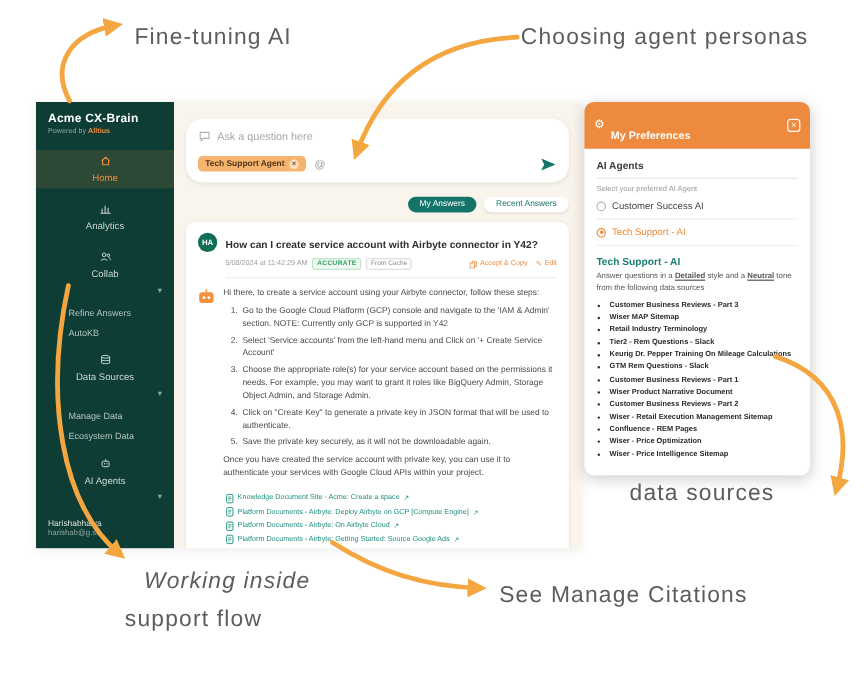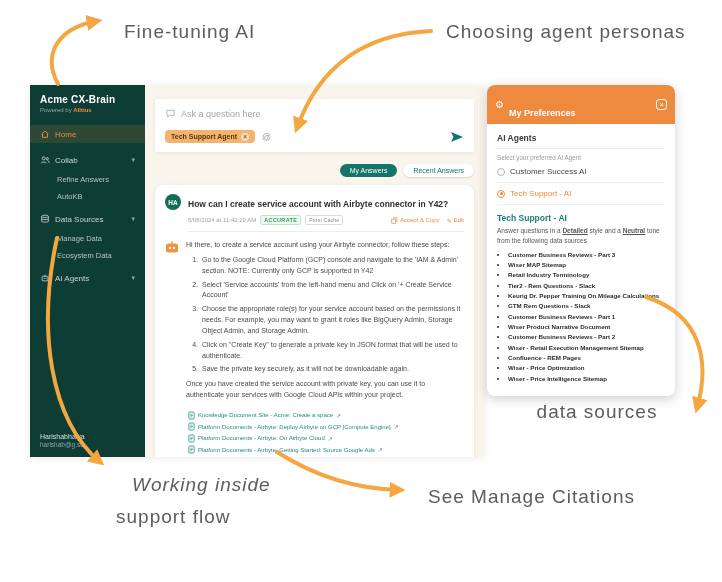--- a/index.html
+++ b/index.html
@@ -1,46 +1,46 @@
 <!DOCTYPE html>
 <html><head>
 <meta charset="utf-8">
 <style>
   * { margin:0; padding:0; box-sizing:border-box; }
   html,body { width:722px; height:582px; }
   body { font-family:"Liberation Sans", sans-serif; background:#ffffff; }
   .canvas { position:relative; width:722px; height:582px; background:#ffffff; overflow:hidden; }
 
   
-  .annotation { position:absolute; color:#5d5d5d; font-size:19px; letter-spacing:1px; line-height:32px;margin-left:12px; }
+  .annotation { position:absolute; color:#5d5d5d; font-size:19px; letter-spacing:1px; line-height:32px; }
   .arrows { position:absolute; left:0; top:0; pointer-events:none; z-index:5; }
 
   
   .app { position:absolute; left:30px; top:85px; width:454px; height:372px; display:flex;
          box-shadow:0 1px 8px rgba(0,0,0,0.08); overflow:hidden; background:#faf5ec; }
 
   
   .sidebar { width:115px; background:#0e3d36; color:#c9d6d1; padding:9px 0 0; position:relative; flex:none; }
   .brand { padding:0 10px 12px; }
   .brand-name { font-size:10px; font-weight:bold; color:#ffffff; letter-spacing:0.2px; }
   .powered { font-size:6px; color:#8fa8a0; margin-top:2px; }
   .powered .pb { color:#f08c3a; font-weight:bold; }
-  .nav-item { display:flex; align-items:center; gap:5px; padding:4px 10px; font-size:8px; margin-bottom:3px; cursor:pointer; }
+  .nav-item { display:flex; align-items:center; gap:5px; padding:4px 10px; font-size:8px; margin-bottom:3px; cursor:pointer;flex-direction:column; }
   .nav-item.active { color:#f08c3a; background:rgba(240,140,58,0.14); }
   .nav-item .nav-ico { width:10px; height:10px; flex:none; display:inline-flex; }
   .nav-item svg { width:10px; height:10px; }
   .chev { margin-left:auto; font-size:7px; color:#8fa8a0; }
   .nav-sub { padding:3px 10px 3px 27px; font-size:7.5px; color:#b3c4be; margin-bottom:2px; cursor:pointer; }
   .user { position:absolute; bottom:9px; left:10px; }
   .user-name { font-size:7px; color:#d7e0db; }
   .user-email { font-size:6.5px; color:#8fa8a0; margin-top:1px; }
 
   
   .main { flex:1; background:#faf5ec; padding:14px 10px 0; overflow:hidden; }
-  .ask-card { background:#ffffff; border-radius:0; padding:9px 10px; box-shadow:0 1px 4px rgba(0,0,0,0.08); }
+  .ask-card { background:#ffffff; border-radius:14px; padding:9px 10px; box-shadow:0 1px 4px rgba(0,0,0,0.08); }
   .ask-row1 { display:flex; align-items:center; gap:5px; }
   .ask-ico { color:#b0b0b0; display:inline-flex; }
   .ask-input { border:none; outline:none; background:transparent; font-size:9px; width:200px; color:#555;
                font-family:"Liberation Sans", sans-serif; }
   .ask-input::placeholder { color:#a5a5a5; }
   .ask-row2 { display:flex; align-items:center; gap:7px; margin-top:11px; }
   .chip { display:inline-flex; align-items:center; gap:4px; background:#f5b46e; color:#523616;
           font-size:7px; font-weight:bold; padding:2.5px 6px; border-radius:4px; cursor:pointer; }
   .chip-x { width:8px; height:8px; border-radius:50%; background:rgba(255,255,255,0.55); color:#7a5b2e;
             font-size:6.5px; line-height:8px; text-align:center; }
@@ -146,20 +146,28 @@
 
       <nav>
         <div class="nav-item active" style="margin-bottom:8px;">
           <span class="nav-ico">
             <svg viewBox="0 0 12 12">
                 <path d="M2 6 L6 2.5 L10 6 M3 5.5 V10 H9 V5.5" stroke="currentColor" fill="none" stroke-width="1.1"></path>
               </svg>
           </span>
           <span>Home</span>
         </div>
+        <div class="nav-item" style="margin-bottom:8px;">
+          <span class="nav-ico">
+            <svg viewBox="0 0 12 12">
+                <path d="M2.5 10 V6 M5.5 10 V3 M8.5 10 V5 M1 10.5 H11" stroke="currentColor" fill="none" stroke-width="1.1"></path>
+              </svg>
+          </span>
+          <span>Analytics</span>
+        </div>
         <div class="nav-item">
           <span class="nav-ico">
             <svg viewBox="0 0 12 12">
                 <circle cx="4.5" cy="4" r="1.8" stroke="currentColor" fill="none" stroke-width="1"></circle>
                 <path d="M1.5 10 C1.5 7.8 7.5 7.8 7.5 10" stroke="currentColor" fill="none" stroke-width="1"></path>
                 <circle cx="8.8" cy="4.4" r="1.3" stroke="currentColor" fill="none" stroke-width="1"></circle>
                 <path d="M8.8 6.6 C10.4 6.9 10.9 8.1 10.9 9.4" stroke="currentColor" fill="none" stroke-width="1"></path>
               </svg>
           </span>
           <span>Collab</span>

